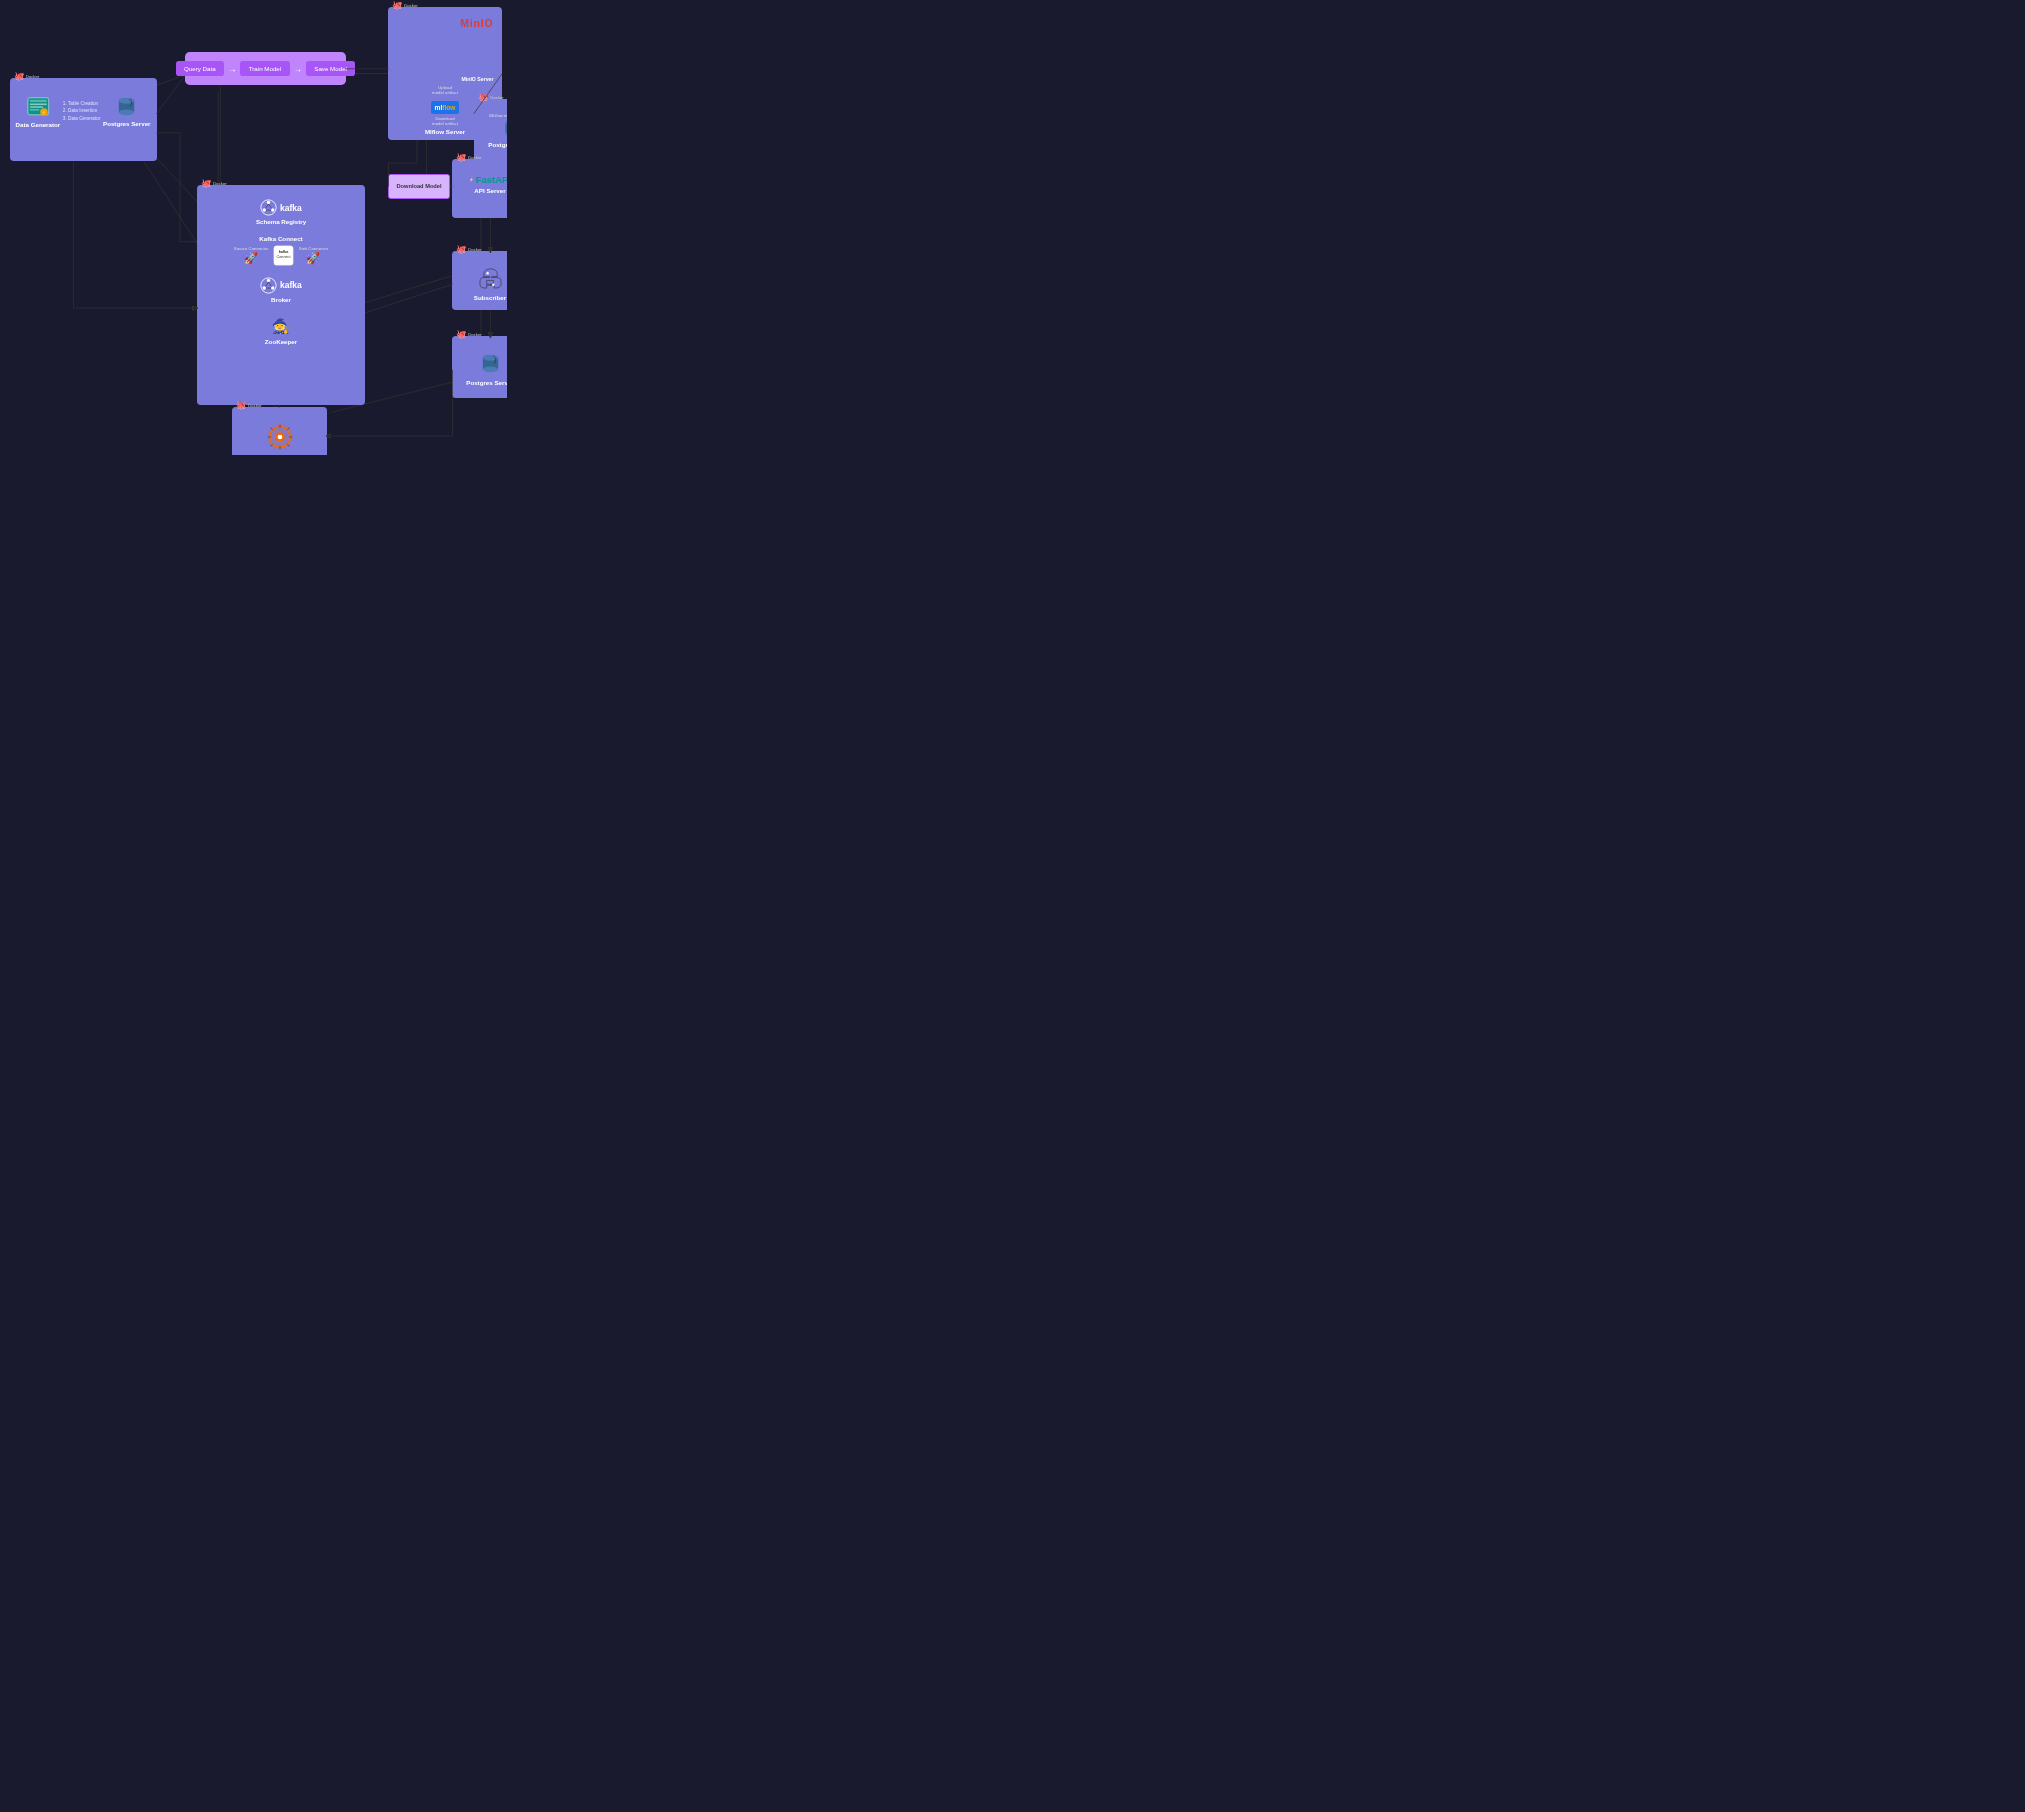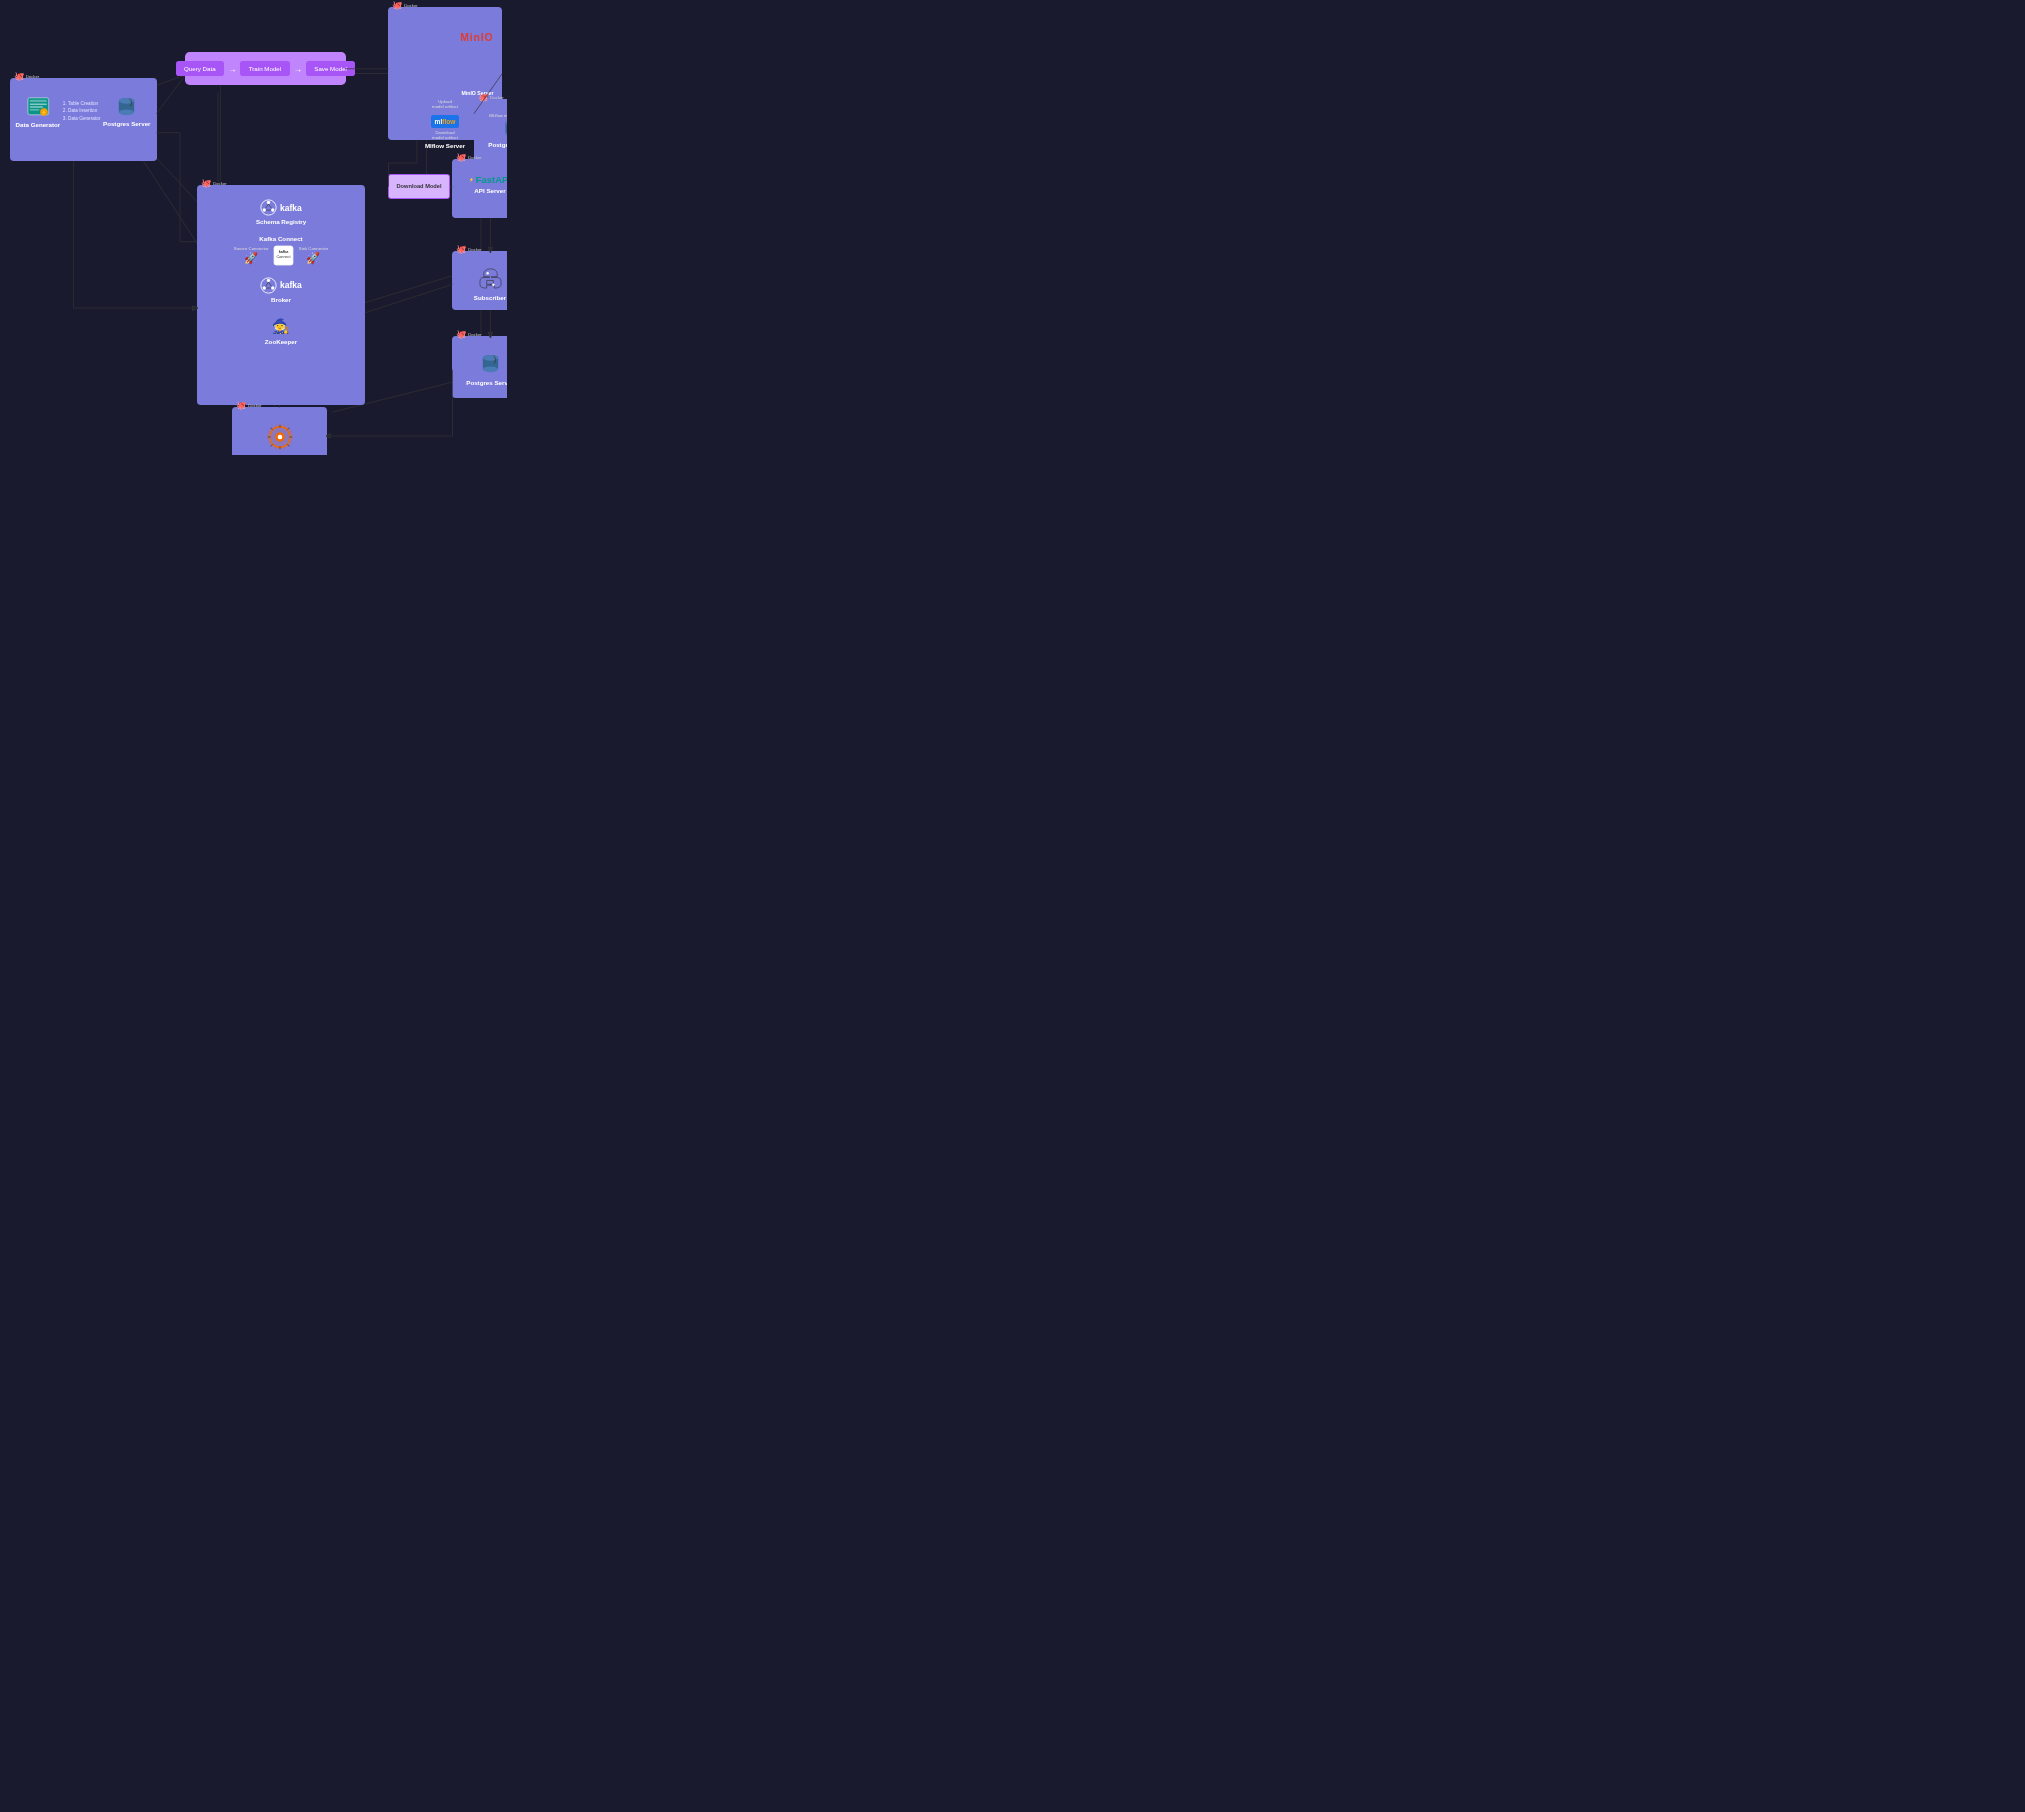--- a/index.html
+++ b/index.html
@@ -237,21 +237,21 @@
       </div>
     </div>
   </div>
 
   <div class="box box-blue" style="top:7px; left:388px; width:114px; height:133px;">
     <div class="docker-badge">
       <span class="docker-icon">🐙</span>
       <span>Docker</span>
     </div>
 
-    <div style="display:flex; flex-direction:column; align-items:flex-end; width:100%; padding-right:3.8px; margin-top:20px;gap:45px;">
+    <div style="display:flex; flex-direction:column; align-items:flex-end; width:100%; padding-right:3.8px; margin-top:6px;gap:45px;">
       <div class="minio-logo">
         Min<span style="color:#e03c2e;">I</span>O
       </div>
       <span class="box-label" style="align-self:flex-end; font-size:5.2px;">MinIO Server</span>
     </div>
 
     <div class="small-note" style="margin-top:3.8px;">Upload<br>model artifact</div>
 
     <div style="display:flex; align-items:center; gap:2.8px; margin-top:5.7px;">
       <div style="background:#1a73e8; border-radius:1.9px; padding:1.9px 3.8px;">

